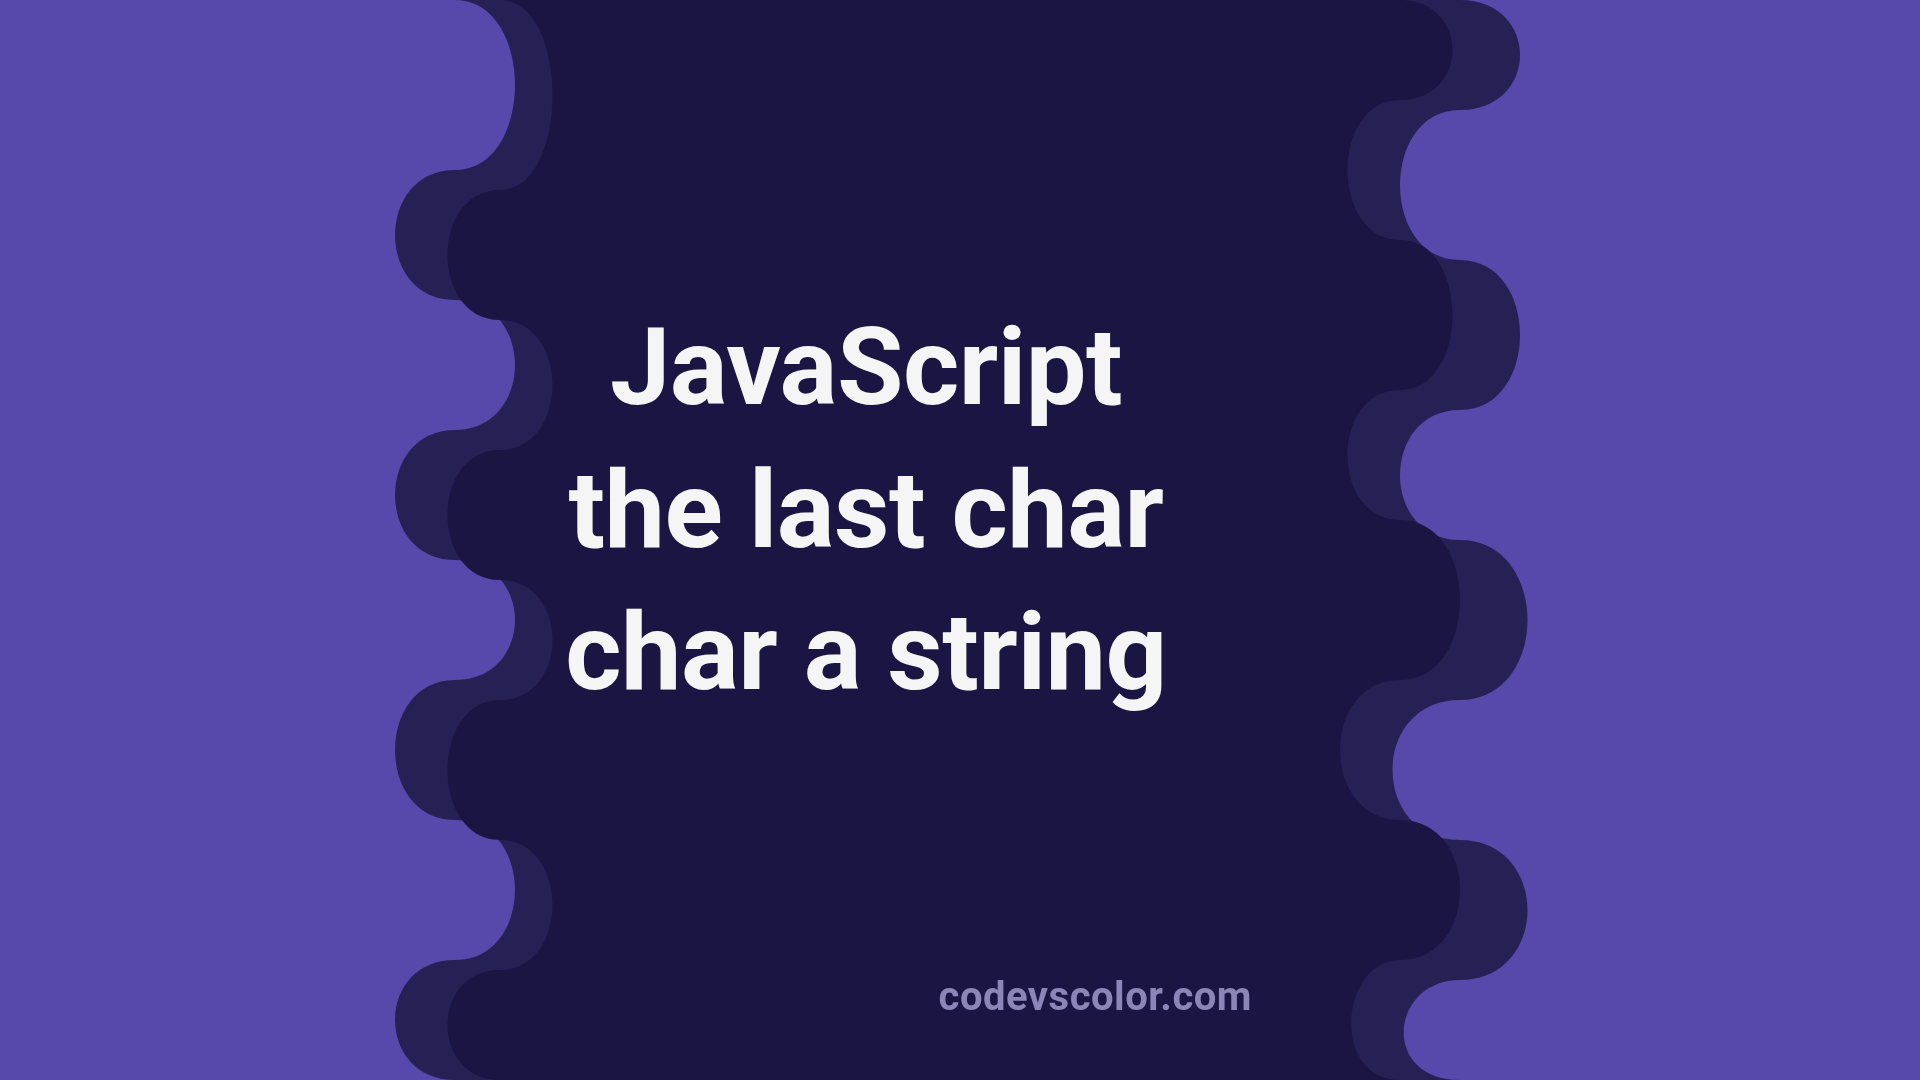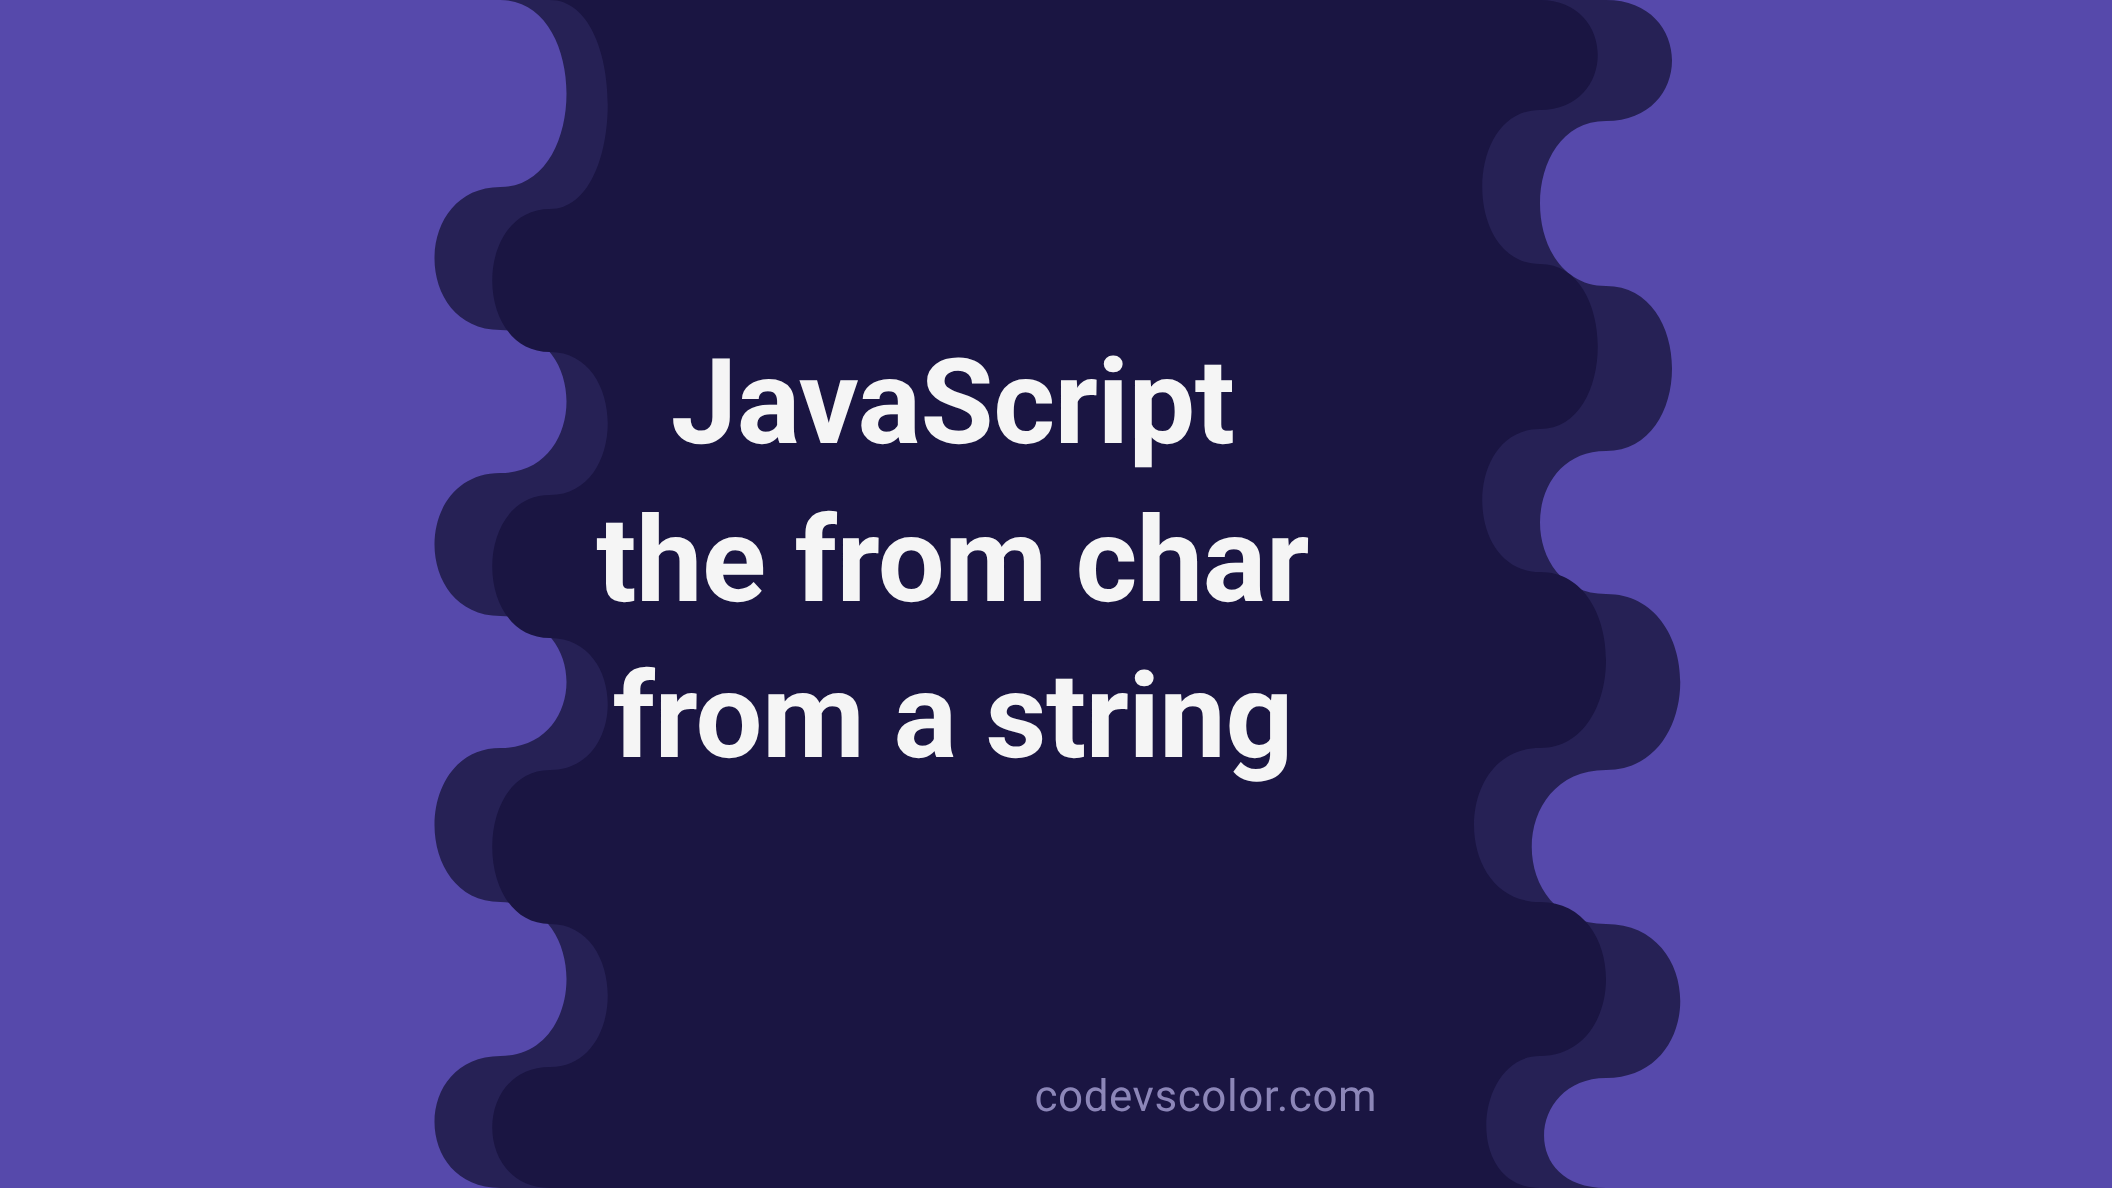--- a/index.html
+++ b/index.html
@@ -34,21 +34,21 @@
     letter-spacing: -0.5px;
     margin-top: -60px;
   }
   .attribution {
     position: absolute;
     z-index: 2;
     right: 480px;
     bottom: 60px;
     color: #8c86b8;
     font-size: 40px;
-    font-weight: 400;
+    font-weight: 700;
     letter-spacing: 0.5px;
   }
 </style>
 </head>
 <body>
 
 <div class="canvas">
 
   <svg class="bg-svg" viewBox="0 0 1920 1080" preserveAspectRatio="none">
 
@@ -94,18 +94,18 @@
       C 570 700 570 580 500 580
       C 430 580 430 450 500 450
       C 570 450 570 320 500 320
       C 430 320 430 190 500 190
       C 570 190 570 0 500 0
       Z"></path>
   </svg>
 
   <div class="title-block">
     <div>JavaScript</div>
-    <div>the from char</div>
-    <div>from a string</div>
+    <div>the last char</div>
+    <div>char a string</div>
   </div>
 
   <div class="attribution">codevscolor.com</div>
 </div>
 
 </body></html>

